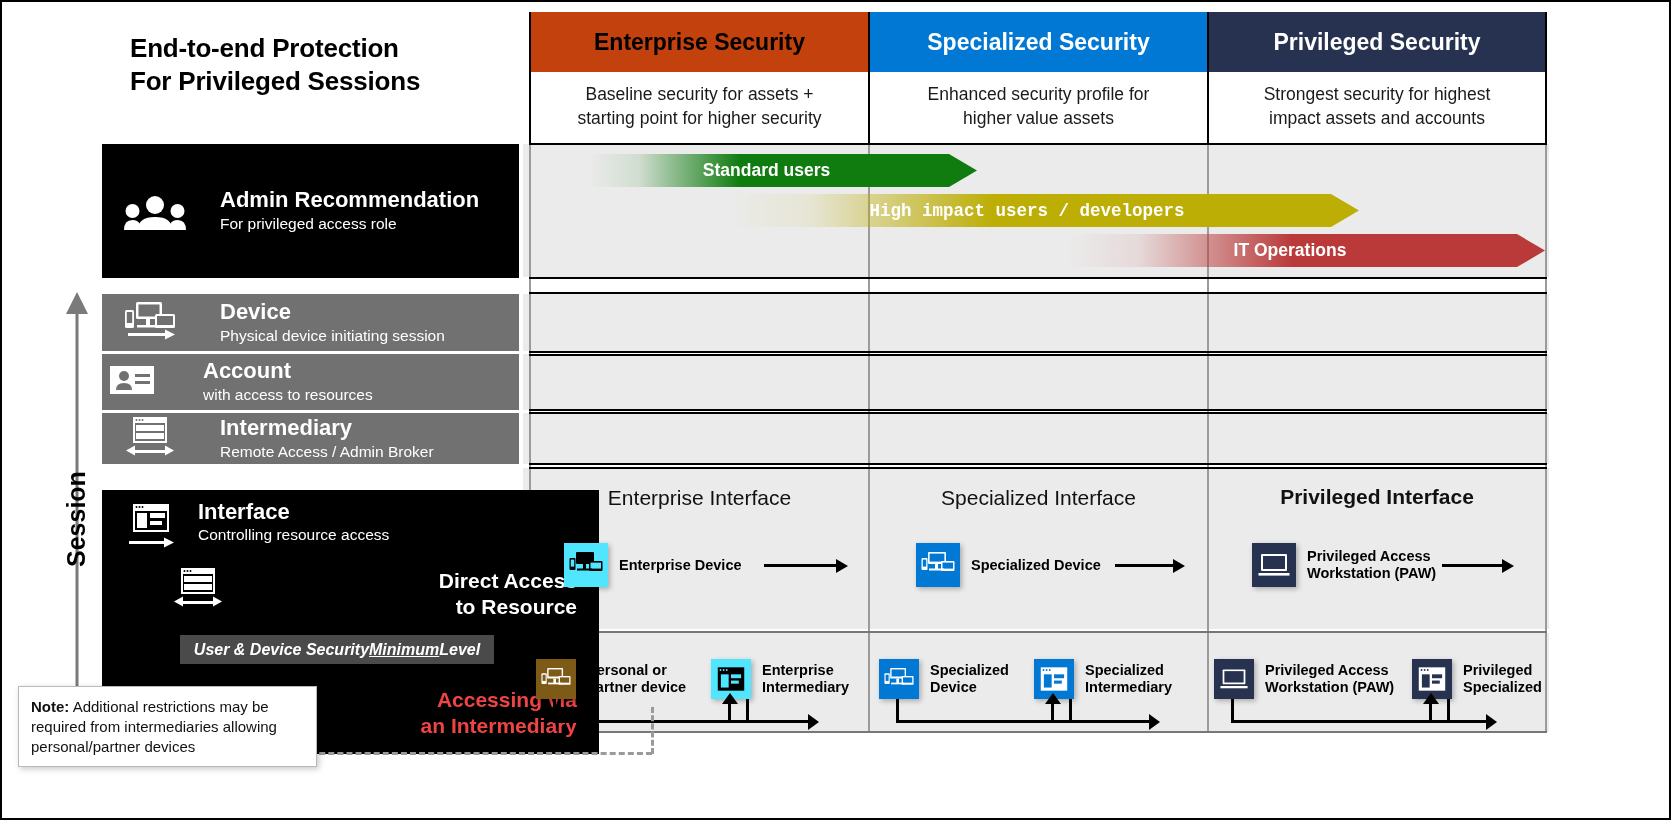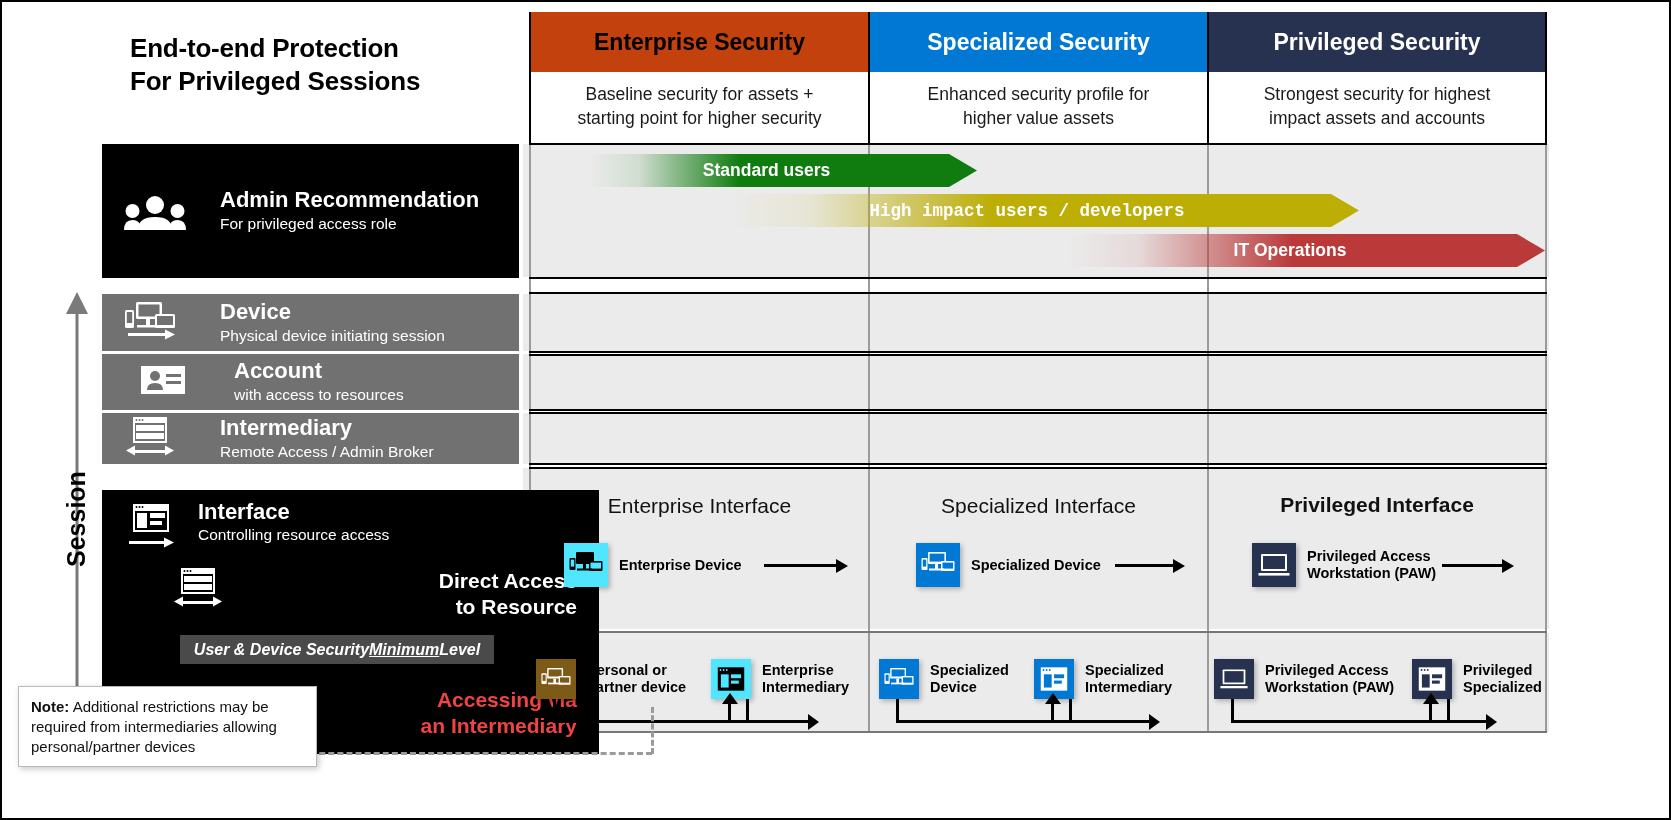--- a/index.html
+++ b/index.html
@@ -35,21 +35,21 @@
   .gry{background:#717171;}
 
   
   .rolearrow{position:absolute;height:33px;display:flex;align-items:center;}
   .rolearrow .body{height:33px;display:flex;align-items:center;flex:1;}
   .rolearrow .tip{width:28px;height:33px;}
   .rolearrow .lbl{color:#fff;font-weight:bold;font-size:17.5px;width:100%;
                   text-align:center;padding-right:4px;white-space:nowrap;}
 
   
-  .ifctitle{position:absolute;font-size:21px;color:#111;text-align:center;margin-top:8px;}
+  .ifctitle{position:absolute;font-size:21px;color:#111;text-align:center;}
   .ifctitle.bold{font-weight:bold;}
 
   .tile{position:absolute;display:flex;align-items:center;}
   .sq{width:44px;height:44px;flex:0 0 44px;display:flex;align-items:center;
       justify-content:center;box-shadow:2px 2px 5px rgba(0,0,0,.28);}
   .sq svg{display:block;}
   .tlabel{font-size:14.5px;font-weight:bold;color:#000;margin-left:11px;
           line-height:1.16;white-space:pre-line;}
 
   .arrowline{position:absolute;height:3px;background:#000;}
@@ -174,21 +174,21 @@
         <rect x="4" y="33" width="38" height="3" fill="#fff"></rect>
         <path d="M41 29.5 l10 5 l-10 5 z" fill="#fff"></path>
       </svg>
     </span>
     <div class="txt" style="margin-left:44px;">
       <div class="t1">Device</div>
       <div class="t2">Physical device initiating session</div>
     </div>
   </div>
 
-  <div class="abs leftrow gry" style="top:352px;width:417px;height:56px;padding-left:36px;">
+  <div class="abs leftrow gry" style="top:352px;width:417px;height:56px;padding-left:5px;">
     <span style="width:52px;flex:0 0 52px;">
       <svg width="52" height="36" viewBox="0 0 52 36">
         <rect x="3" y="4" width="44" height="28" fill="#fff"></rect>
         <circle cx="17" cy="14" r="5" fill="#717171"></circle>
         <path d="M9 28 q0-7 8-7 q8 0 8 7 z" fill="#717171"></path>
         <rect x="28" y="12" width="15" height="3" fill="#717171"></rect>
         <rect x="28" y="19" width="15" height="3" fill="#717171"></rect>
       </svg>
     </span>
     <div class="txt" style="margin-left:44px;">

